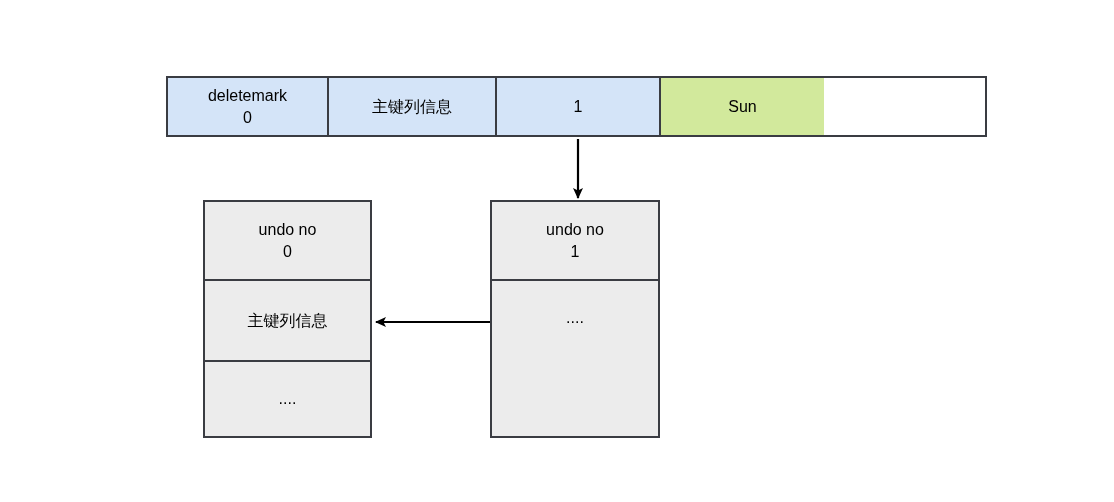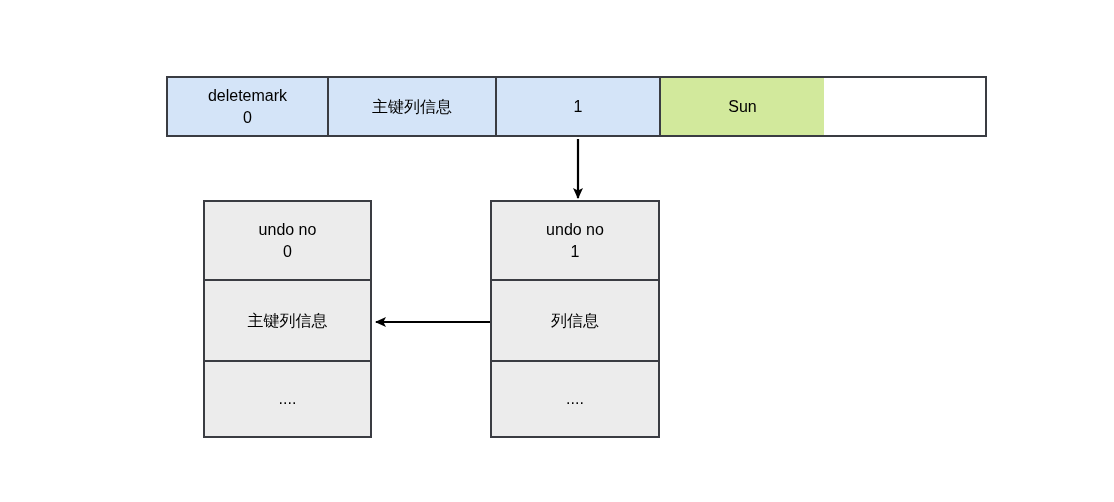--- a/index.html
+++ b/index.html
@@ -150,23 +150,20 @@
     <div class="undo-cell uc-h3">
       <span>....</span>
     </div>
   </div>
 
   <div class="undo-box" id="undo-box-right">
     <div class="undo-cell uc-h1">
       <span>undo no</span>
       <span>1</span>
     </div>
-    <div class="undo-cell uc-h2">
-      <span>列信息</span>
-    </div>
     <div class="undo-cell uc-h3">
       <span>....</span>
     </div>
   </div>
 
   <svg class="connector" viewBox="0 0 1114 502">
     <defs>
       <marker id="arrowhead" markerWidth="12" markerHeight="12" refX="10" refY="5" orient="auto" markerUnits="userSpaceOnUse">
         <path d="M 0 0 L 11 5 L 0 10 L 2.6 5 Z" fill="#000000"></path>
       </marker>

